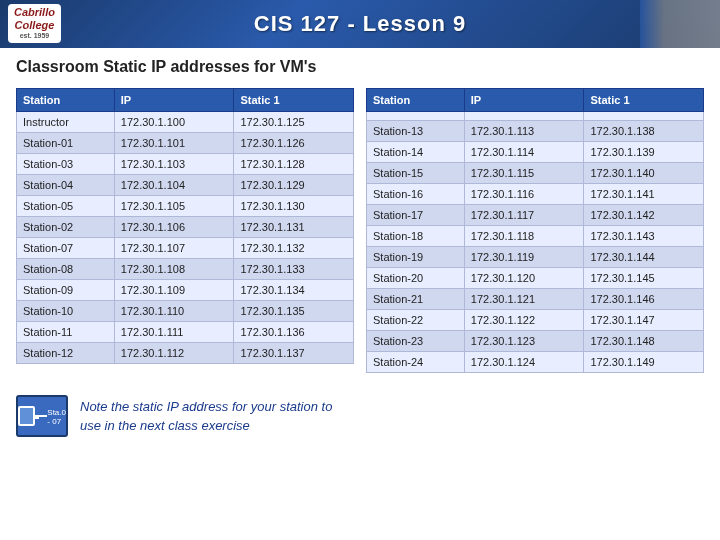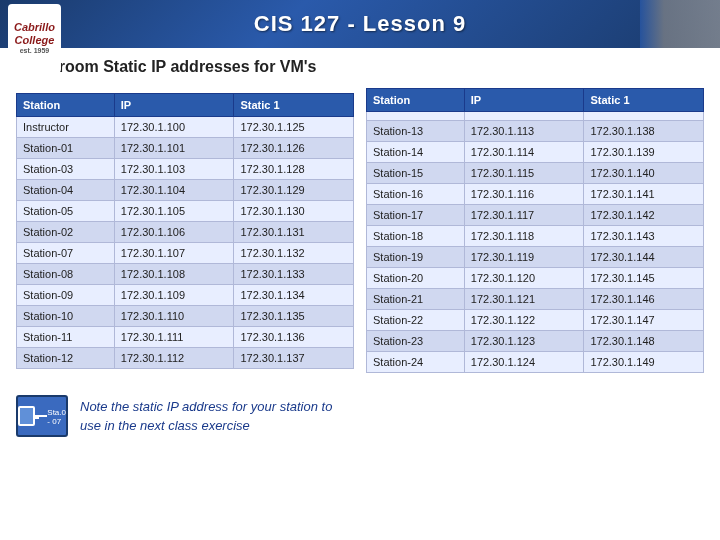--- a/index.html
+++ b/index.html
@@ -20,21 +20,21 @@
       align-items: center;
       justify-content: center;
       position: relative;
     }
     .header-logo {
       position: absolute;
       left: 8px;
       top: 4px;
       background: #fff;
       border-radius: 4px;
-      padding: 17px 6px;
+      padding: 2px 6px;
       font-size: 9px;
       font-weight: bold;
       color: #8b1a1a;
       line-height: 1.2;
       text-align: center;
     }
     .header-logo .college-name {
       font-style: italic;
       font-size: 11px;
     }
@@ -66,21 +66,20 @@
       color: #222;
       padding: 10px 16px 0 16px;
     }
 
     
     .main-content {
       display: flex;
       flex-direction: row;
       gap: 12px;
       padding: 12px 16px;
-      align-items: center;
     }
 
     
     .table-wrapper {
       flex: 1;
     }
     table {
       width: 100%;
       border-collapse: collapse;
       font-size: 11px;

